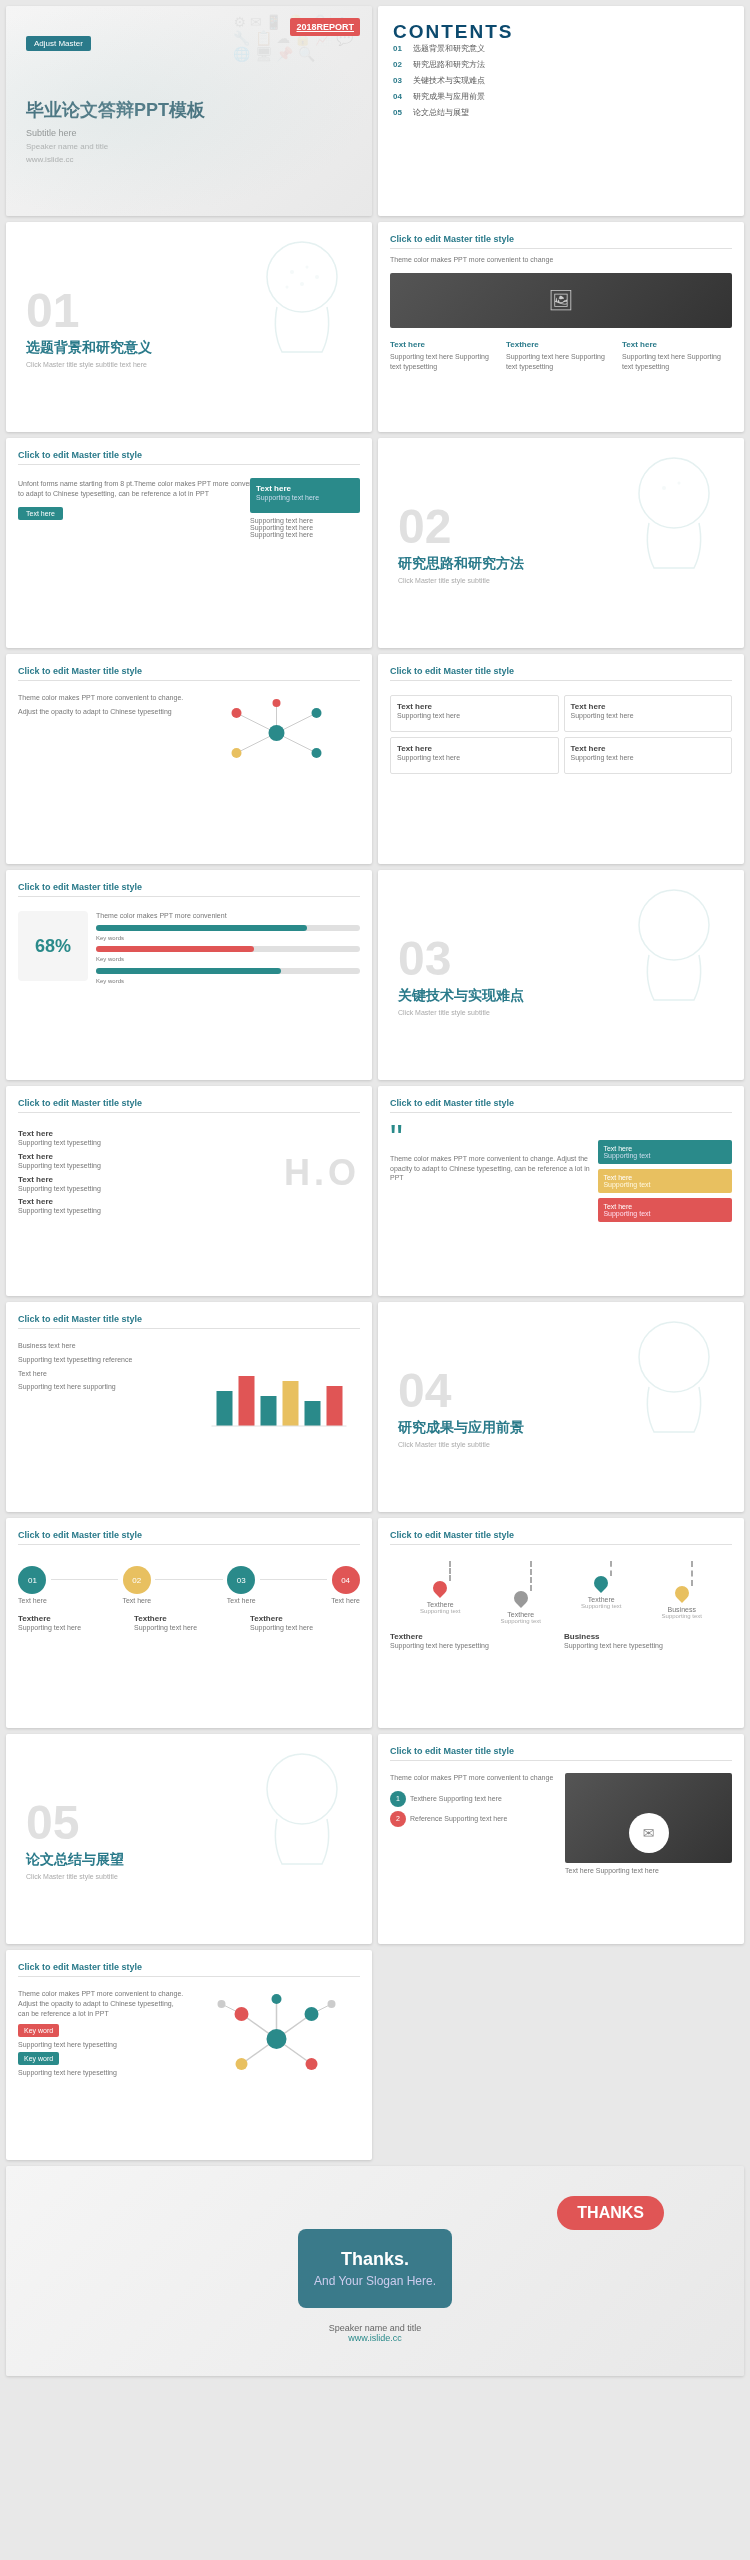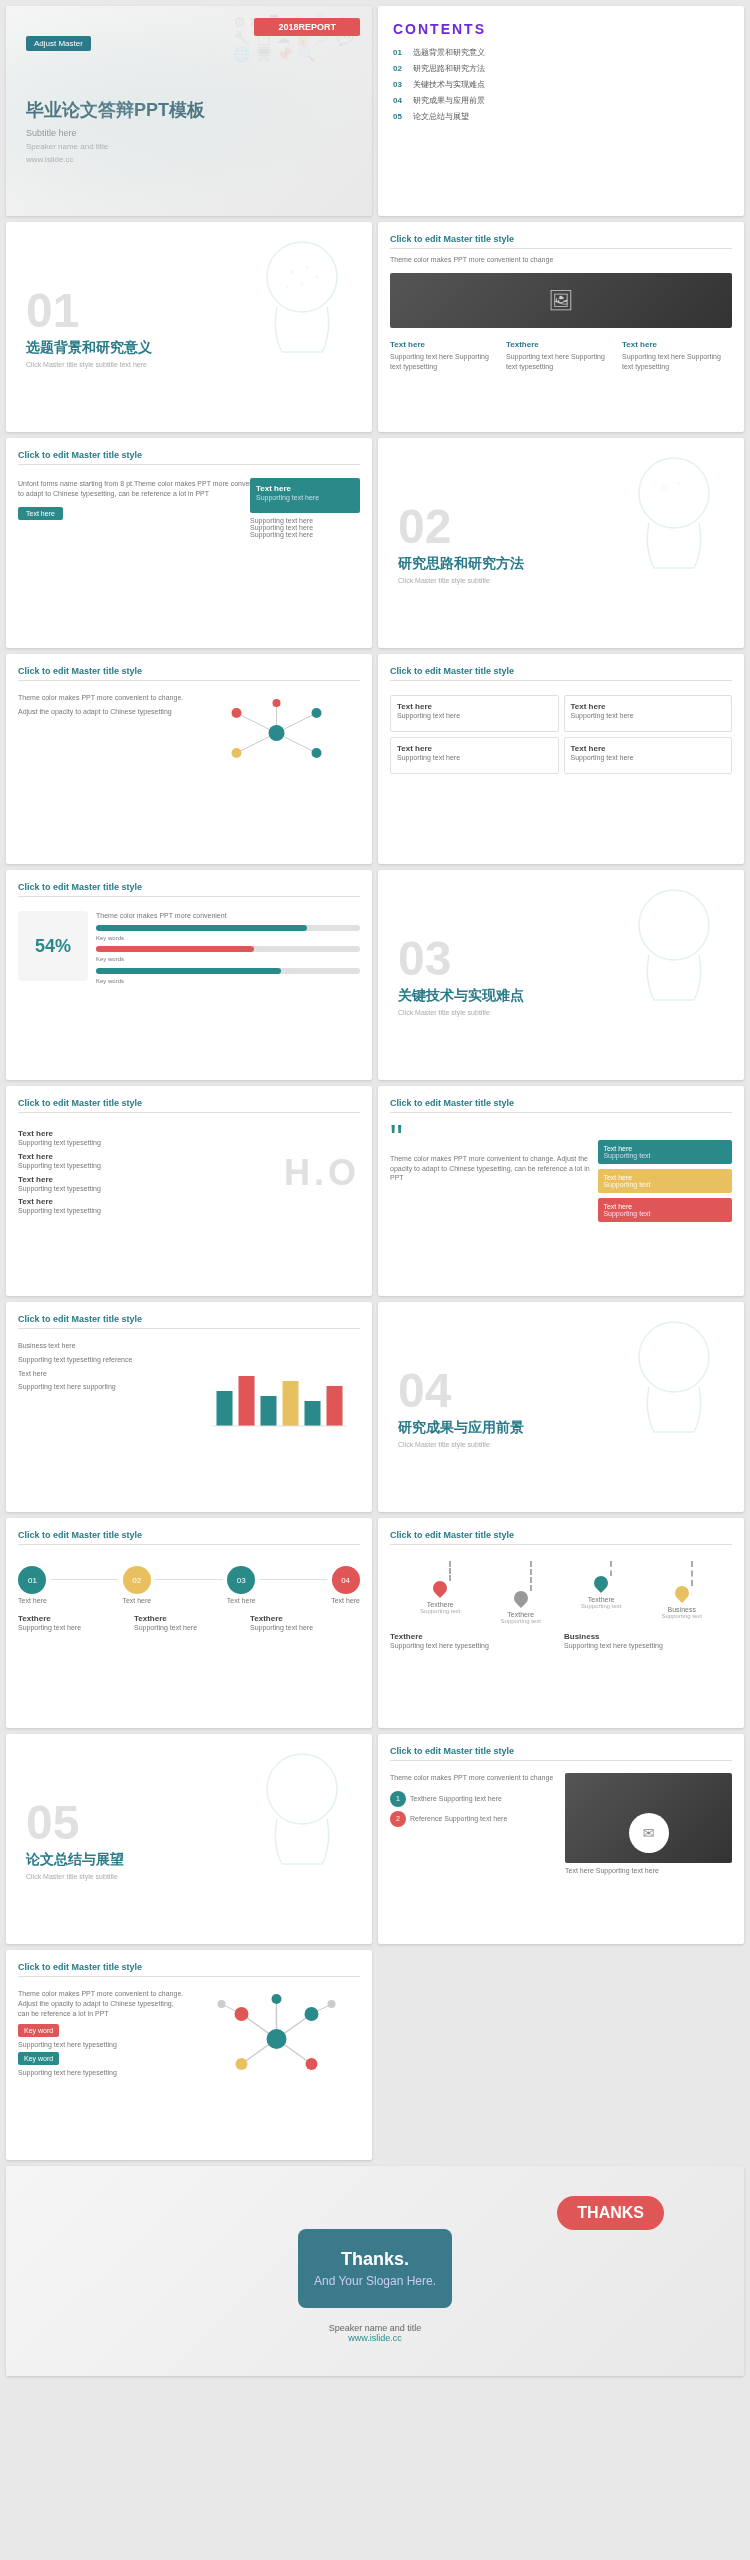--- a/index.html
+++ b/index.html
@@ -46,24 +46,25 @@
       position: absolute;
       top: 0; left: 0; right: 0; bottom: 0;
       background: radial-gradient(ellipse at 30% 50%, rgba(200,220,220,0.3) 0%, transparent 70%);
     }
     .cover-year-badge {
       position: absolute;
       top: 12px;
       right: 12px;
       background: #e05555;
       color: white;
-      padding: 4px 24px;
+      padding: 4px 6px;
       font-size: 9px;
       font-weight: bold;
       border-radius: 2px;
+      text-decoration: underline;
     }
     .cover-title-cn {
       font-size: 18px;
       font-weight: bold;
       color: #2a5a6a;
       margin-top: 10px;
     }
     .cover-subtitle {
       font-size: 9px;
       color: #888;
@@ -100,25 +101,24 @@
       color: #555;
     }
 
     
     .slide-contents {
       display: flex;
       flex-direction: column;
       padding: 15px;
     }
     .contents-title {
-      font-size: 14px;
-      font-weight: bold;
-      color: #6d28d9;
+      font-size: 19px;
+      font-weight: bold;
+      color: #0c4a6e;
       letter-spacing: 2px;
-      margin-bottom: 10px;
     }
     .contents-item {
       display: flex;
       align-items: center;
       gap: 6px;
       margin-bottom: 5px;
       font-size: 8px;
       color: #555;
     }
     .contents-num {
@@ -482,21 +482,21 @@
         <div class="text-block-title">Text here</div>
         <div class="text-block">Supporting text here</div>
       </div>
     </div>
   </div>
 
   <div class="slide slide-content">
     <div class="slide-title">Click to edit Master title style</div>
     <div style="display:flex; gap:8px; margin-top:8px;">
       <div style="width:70px; height:70px; background:#f5f5f5; border-radius:4px; display:flex;align-items:center;justify-content:center; flex-shrink:0;">
-        <span style="font-size:18px; font-weight:bold; color:#2a8a8a;">54%</span>
+        <span style="font-size:18px; font-weight:bold; color:#2a8a8a;">68%</span>
       </div>
       <div style="flex:1;">
         <div class="text-block">Theme color makes PPT more convenient</div>
         <div class="progress-bar-container">
           <div class="progress-bar-fill" style="width:80%;"></div>
         </div>
         <div class="text-block" style="font-size:6px;">Key words</div>
         <div class="progress-bar-container">
           <div class="progress-bar-fill" style="width:60%; background:#e05555;"></div>
         </div>

